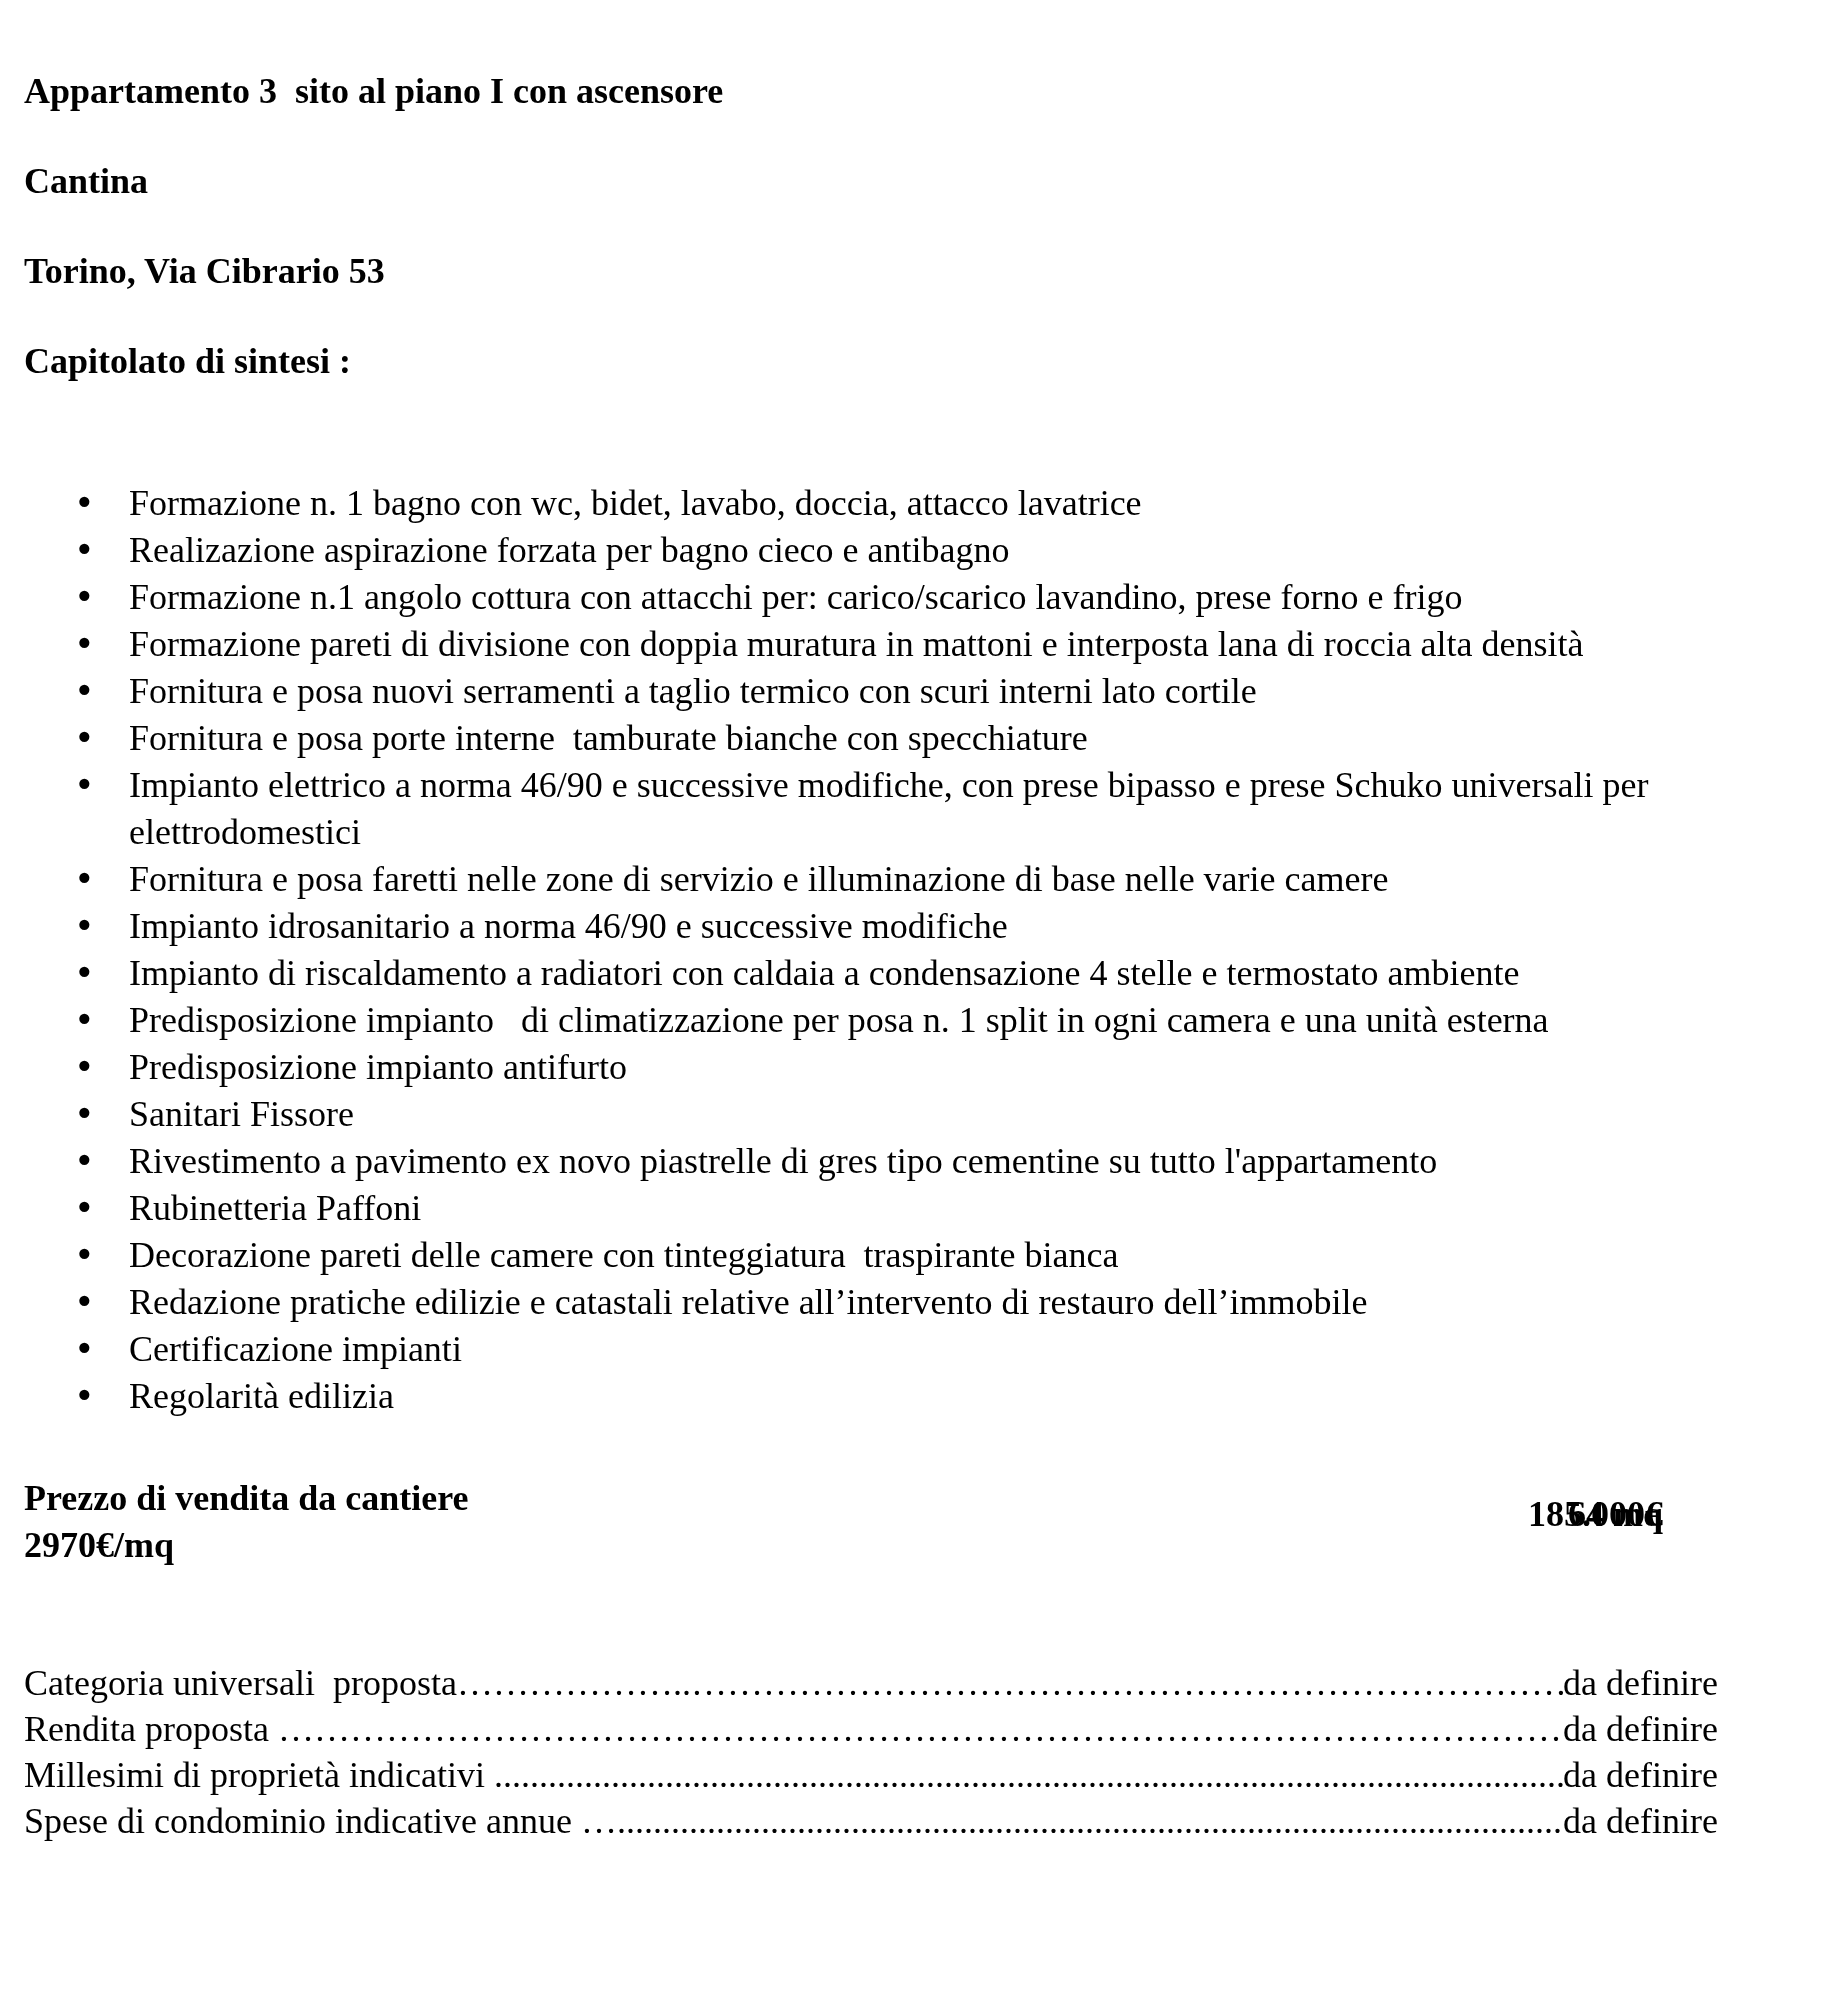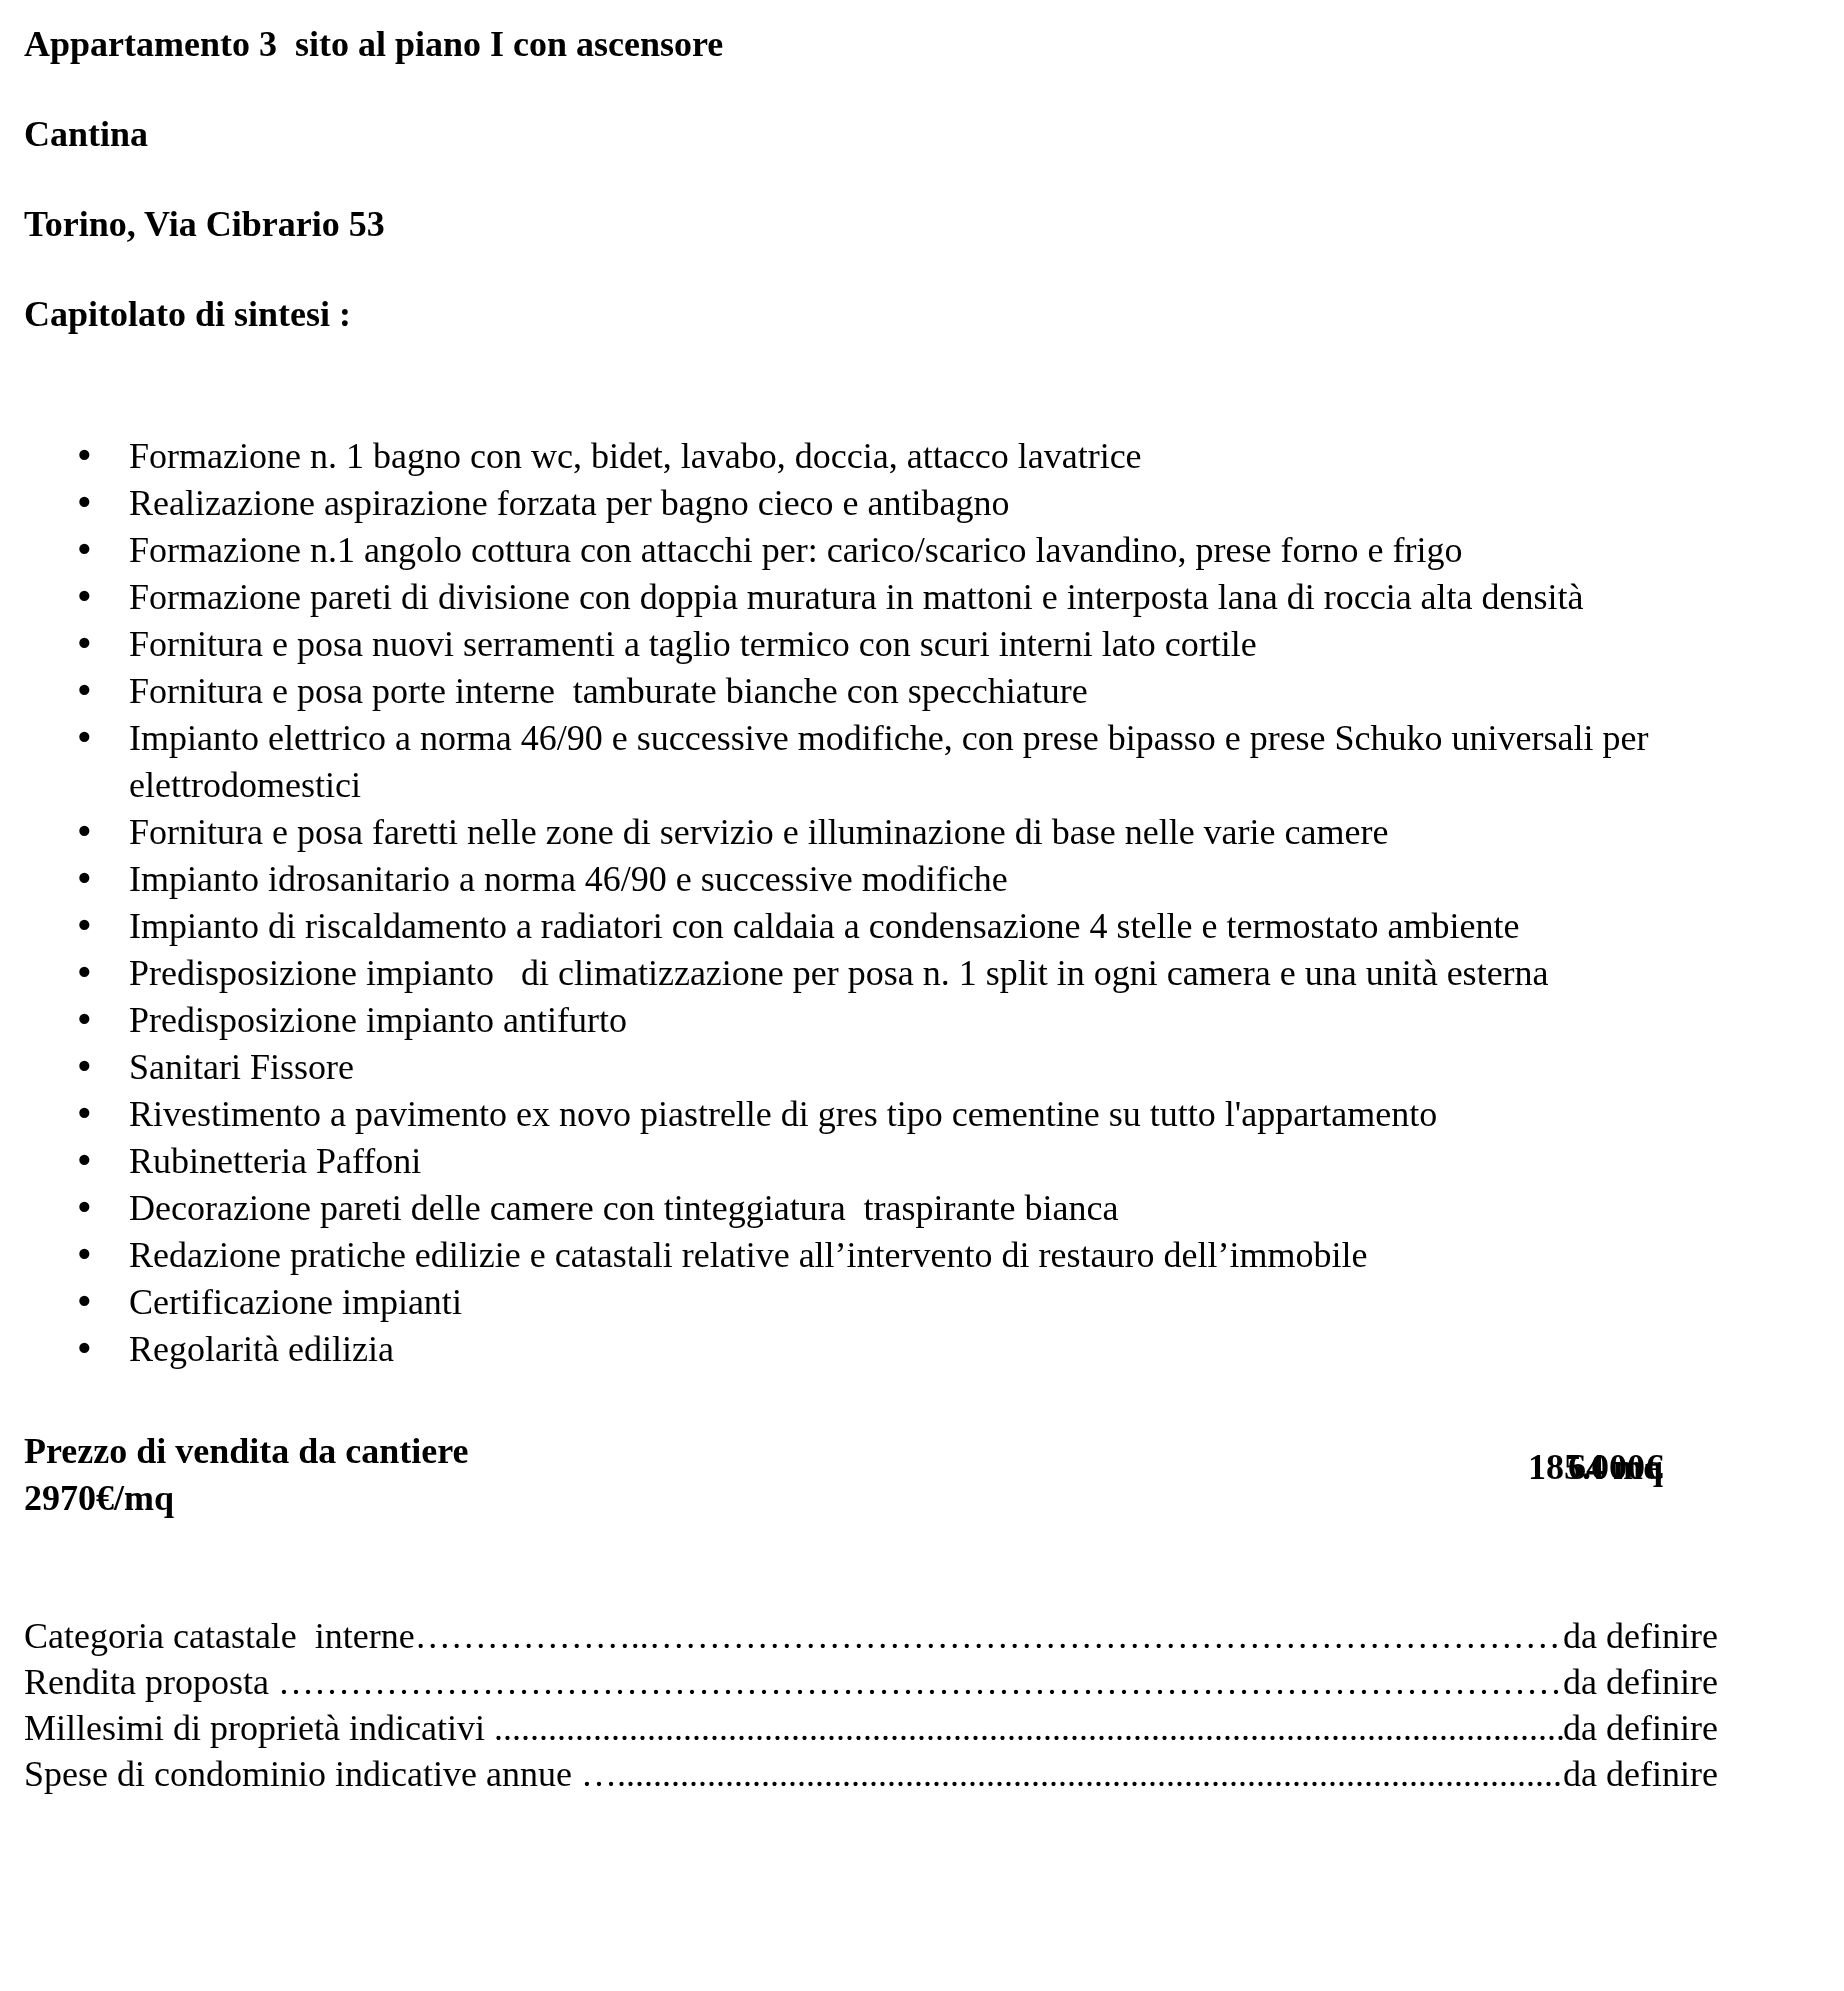--- a/index.html
+++ b/index.html
@@ -14,20 +14,21 @@
     color: #000000;
     font-family: "Liberation Serif", "DejaVu Serif", serif;
     font-size: 36px;
   }
   .page {
     box-sizing: border-box;
     width: 1844px;
     height: 1656px;
     padding: 20.5px 126px 0 24px;
     position: relative;
+    margin-top: 47px;
   }
   .heading {
     font-weight: bold;
     line-height: 47px;
     margin: 0 0 43px 0;
     white-space: pre-wrap;
   }
   .heading.section {
     margin-top: 43px;
     margin-bottom: 0;
@@ -138,21 +139,21 @@
   </div>
 
   <div class="vrow price-row">
     <span class="vlabel">Prezzo di vendita da cantiere</span>
     <span class="vvalue">185.000€</span>
   </div>
   <div class="unit-price">2970€/mq</div>
 
   <div class="pending-block">
     <div class="leader-row">
-      <span class="plabel">Categoria catastale  interne</span>
+      <span class="plabel">Categoria universali  proposta</span>
       <span class="pleader">………………..………………………………………………………………………………………………………………………….…..</span>
       <span class="pvalue">da definire</span>
     </div>
     <div class="leader-row">
       <span class="plabel">Rendita proposta </span>
       <span class="pleader">……………………………………………………………………………………………………………………………...…. </span>
       <span class="pvalue">da definire</span>
     </div>
     <div class="leader-row">
       <span class="plabel">Millesimi di proprietà indicativi </span>

